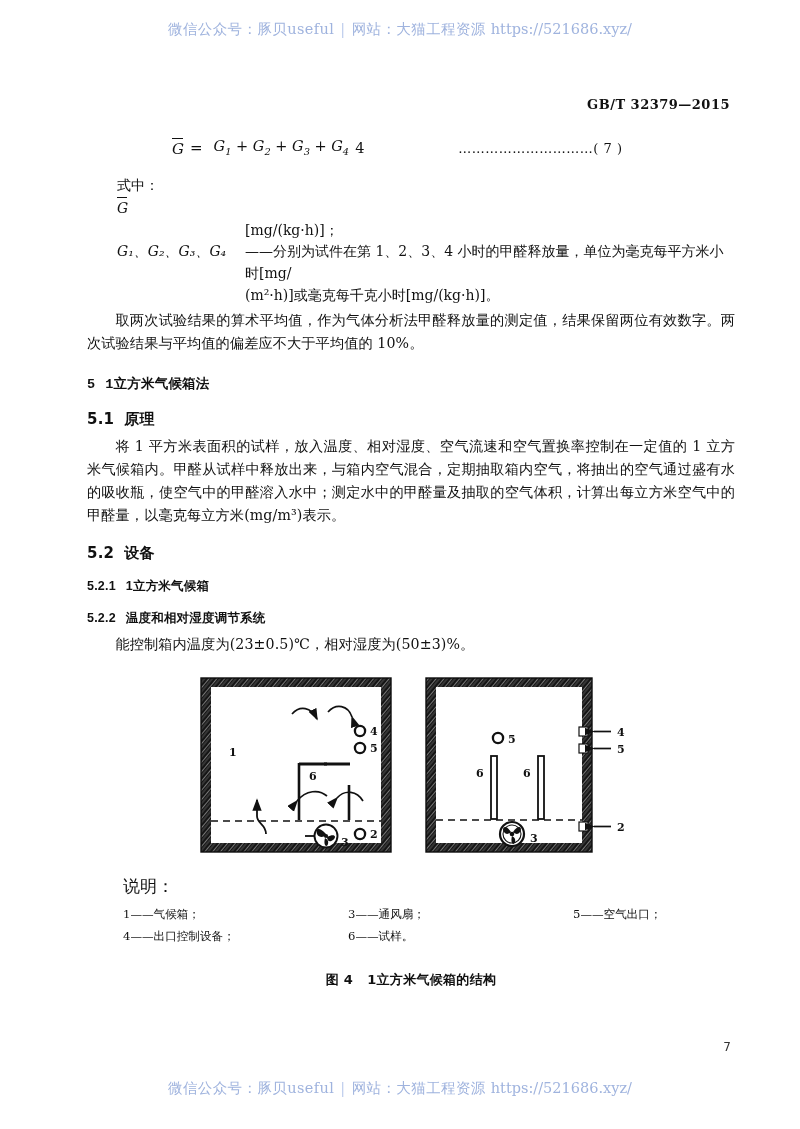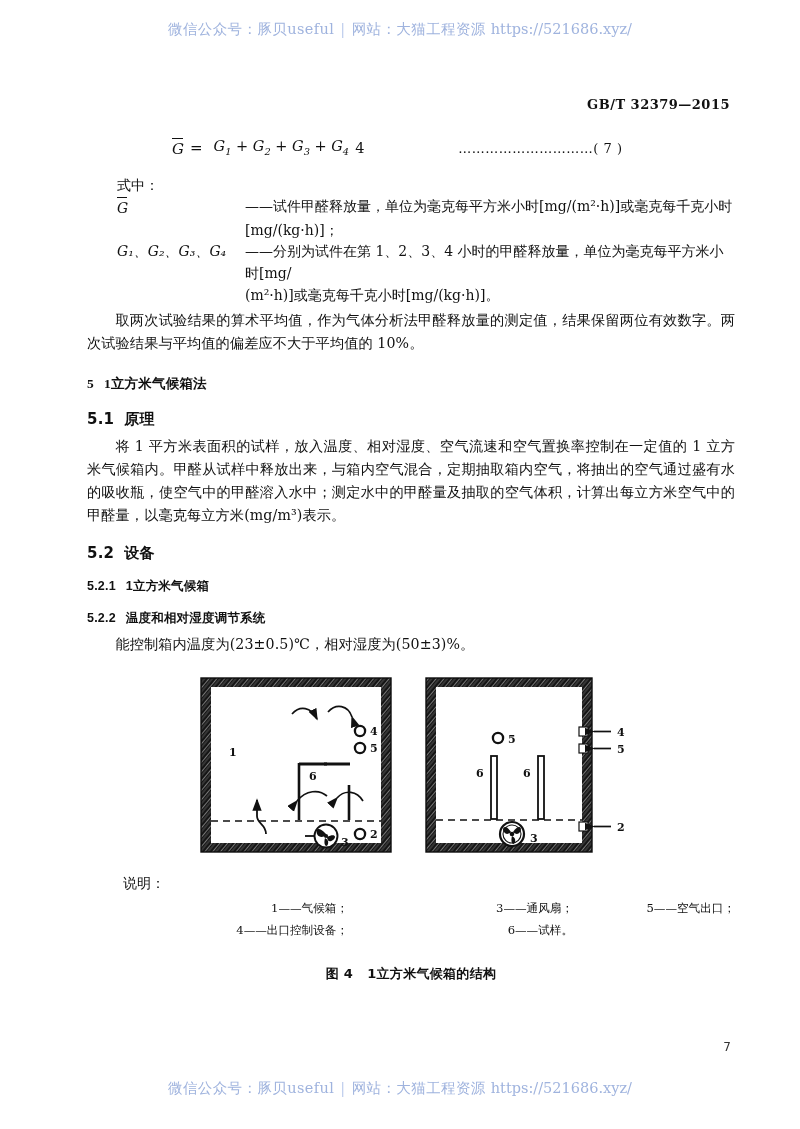--- a/index.html
+++ b/index.html
@@ -164,21 +164,21 @@
     font-size: 14.2px;
     line-height: 1.62;
     margin: 6px 0 0 0;
     text-align: justify;
     text-indent: 2em;
     letter-spacing: 0.1px;
   }
   p.tight { margin-top: 3px; }
 
   h2.clause {
-    font-family: Liberation Serif, serif;
+    font-family: Liberation Mono, monospace;
     font-size: 13.5px;
     font-weight: bold;
     margin: 20px 0 0 0;
     letter-spacing: 0.2px;
   }
   h3.clause {
     font-family: "DejaVu Sans", "Liberation Sans", sans-serif;
     font-size: 15px;
     font-weight: bold;
     margin: 17px 0 0 0;
@@ -204,25 +204,24 @@
   }
   svg.diagram { display: block; }
 
   .legend {
     margin-top: 14px;
     font-size: 11.6px;
     font-family: "DejaVu Serif", "Liberation Serif", serif;
     line-height: 1.9;
     padding-left: 36px;
   }
-  .legend-title { font-size: 14px; }
+  .legend-title { font-size: 17px; }
   .legend-grid {
     display: grid;
     grid-template-columns: 225px 225px auto;
-    text-align: right;
   }
   .legend-grid span { white-space: nowrap; }
 
   .figure-caption {
     margin-top: 24px;
     text-align: center;
     font-family: "DejaVu Sans", "Liberation Sans", sans-serif;
     font-size: 13px;
     font-weight: bold;
     letter-spacing: 0.3px;
@@ -262,21 +261,20 @@
           <span class="den">4</span>
         </span>
       </span>
       <span class="dotleader"><span>…………………………</span><span>( 7 )</span></span>
     </div>
 
     <div class="where-label">式中：</div>
     <div class="deflist">
       <div class="defrow">
         <span class="sym"><span class="ov">G</span></span>
-        <span class="desc">——试件甲醛释放量，单位为毫克每平方米小时[mg/(m²·h)]或毫克每千克小时</span>
       </div>
       <div class="defcont">[mg/(kg·h)]；</div>
       <div class="defrow">
         <span class="sym">G₁、G₂、G₃、G₄</span>
         <span class="desc">——分别为试件在第 1、2、3、4 小时的甲醛释放量，单位为毫克每平方米小时[mg/</span>
       </div>
       <div class="defcont">(m²·h)]或毫克每千克小时[mg/(kg·h)]。</div>
     </div>
 
     <p class="para tight">取两次试验结果的算术平均值，作为气体分析法甲醛释放量的测定值，结果保留两位有效数字。两次试验结果与平均值的偏差应不大于平均值的 10%。</p>

